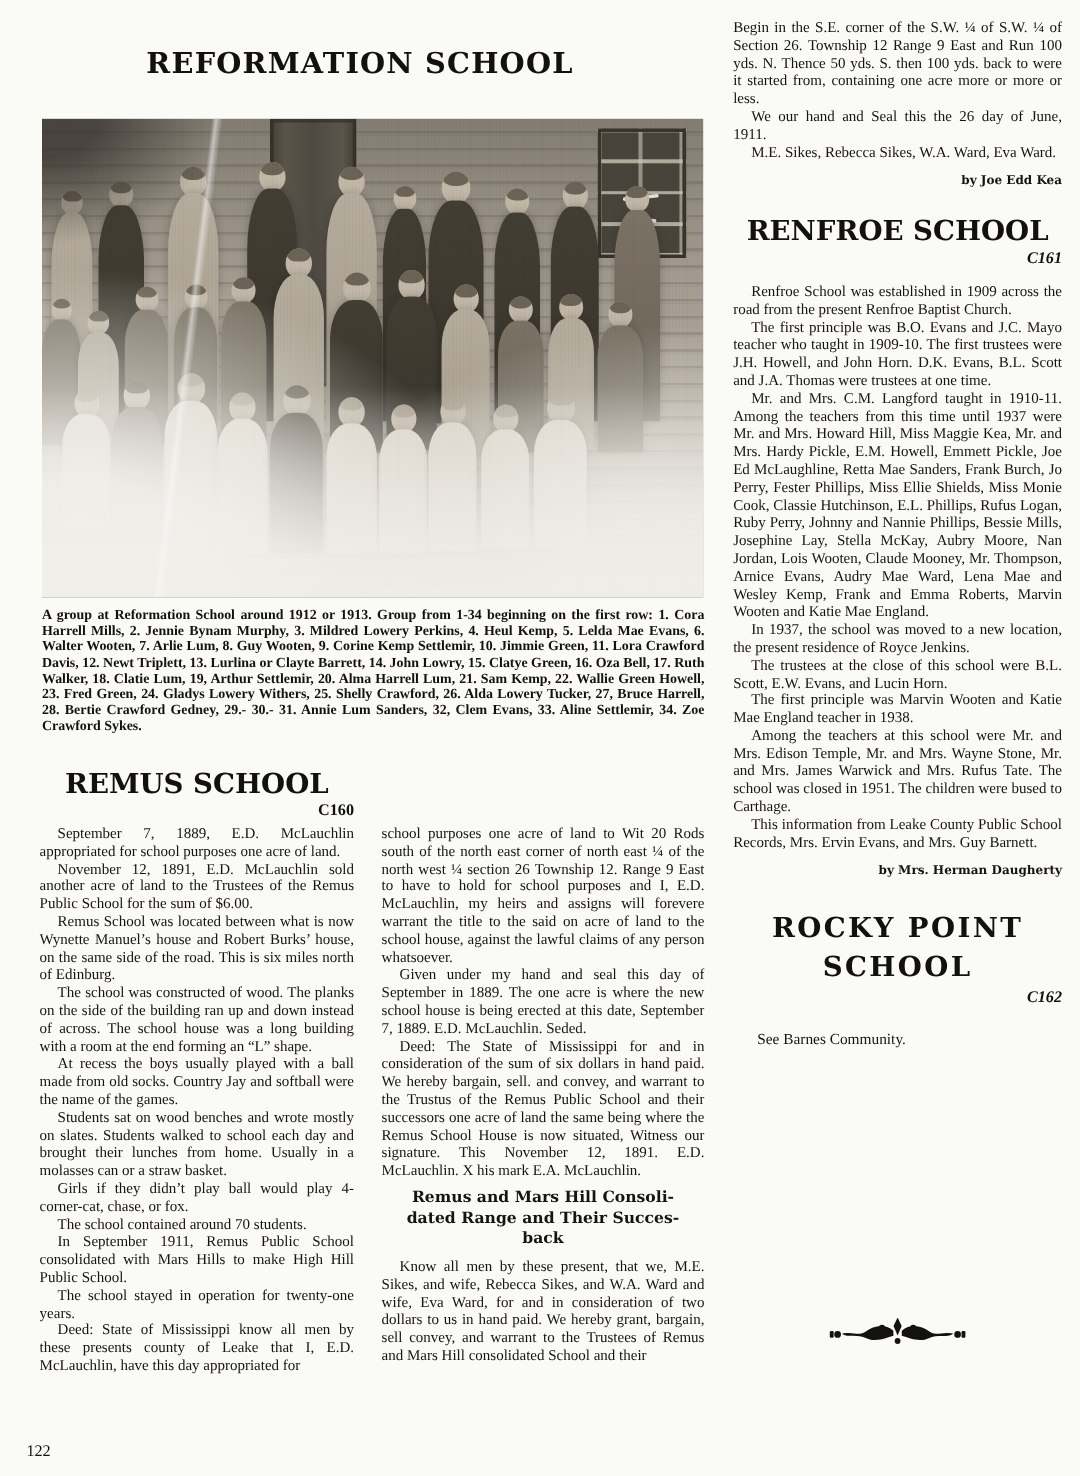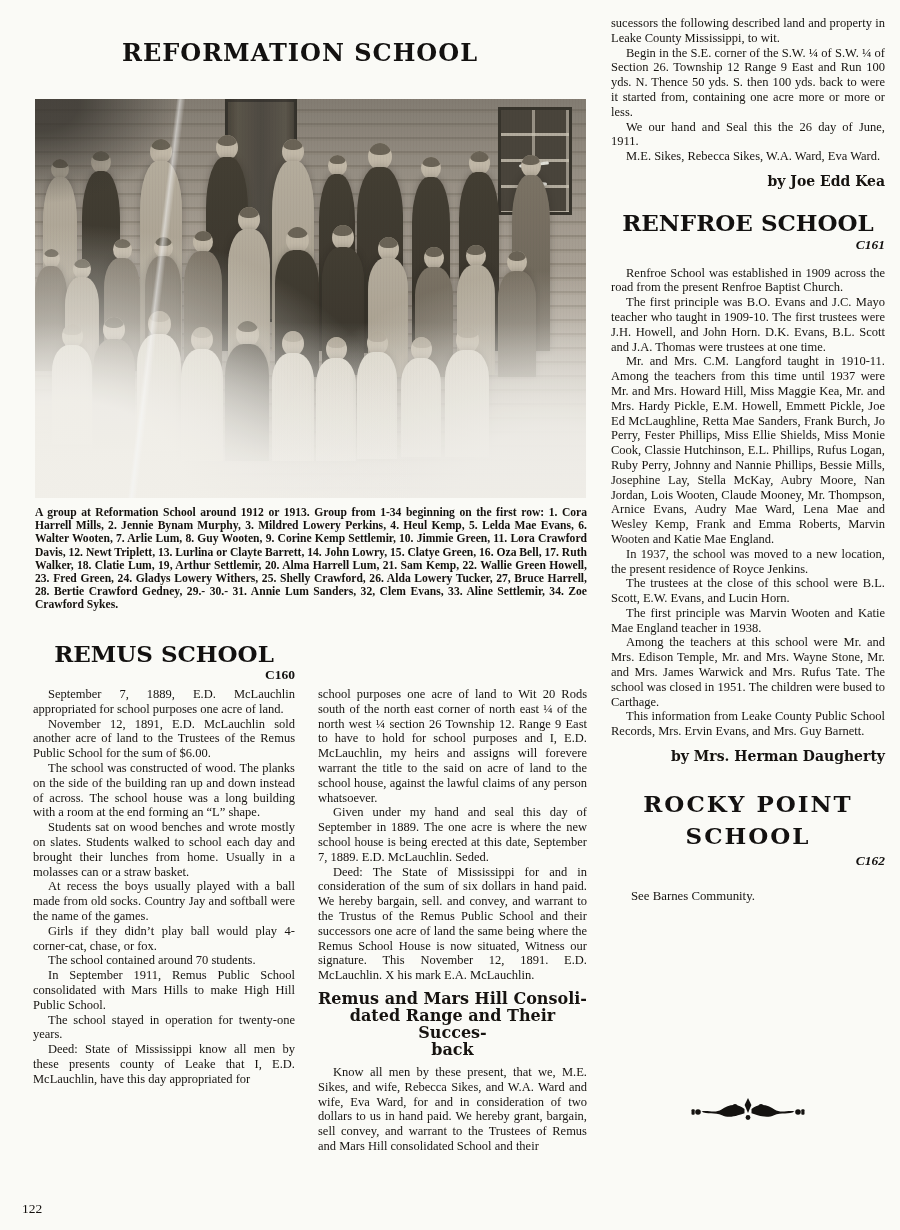--- a/index.html
+++ b/index.html
@@ -82,23 +82,23 @@
   .code { font-size:13.5px; font-weight:bold; text-align:right; color:#131110; }
   .remus-head { position:absolute; top:641px; left:33px; width:262px; }
   .remus-head .code { margin-top:0px; }
   
   .col { position:absolute; font-size:12.5px; line-height:14.8px; }
   .left-col  { top:687px; left:33px;  width:262px; height:512px; overflow:hidden; }
   .mid-col   { top:687px; left:318px; width:269px; height:512px; overflow:hidden; }
   .right-col { top:16px;  left:611px; width:274px; height:1050px; }
   .flow p, .left-col > p { text-align:justify; text-indent:15px; }
   .no-first-indent p:first-child { text-indent:0; }
-  .subhead { margin:7px 0 7px; font-size:16px; line-height:17px; font-weight:bold; text-align:center;
+  .subhead { margin:7px 0 7px; font-size:13px; line-height:17px; font-weight:bold; text-align:center;
              font-family:"DejaVu Serif","Liberation Serif",serif; }
-  .byline { margin-top:10px; font-size:14px; font-weight:bold; text-align:right;
+  .byline { margin-top:10px; font-size:10px; font-weight:bold; text-align:right;
             font-family:"DejaVu Serif","Liberation Serif",serif; }
   .right-col .sec-title { margin-top:21px; }
   .right-col .code { margin-top:2px;font-style:italic; }
   .right-col .flow { margin-top:13px; }
   .rocky { letter-spacing:2px; line-height:32px; margin-top:24px !important; }
   .see-note { margin-top:20px; text-indent:20px; font-size:12.8px; }
   .ornament { position:absolute; top:1098px; left:648px; width:200px; text-align:center; }
   .page-number { position:absolute; top:1201px; left:22px; font-size:13.5px; color:#14110e; }
 </style>
 </head>
@@ -249,23 +249,24 @@
   <p class="caption">A group at Reformation School around 1912 or 1913. Group from 1-34 beginning on the first row: 1. Cora Harrell Mills, 2. Jennie Bynam Murphy, 3. Mildred Lowery Perkins, 4. Heul Kemp, 5. Lelda Mae Evans, 6. Walter Wooten, 7. Arlie Lum, 8. Guy Wooten, 9. Corine Kemp Settlemir, 10. Jimmie Green, 11. Lora Crawford Davis, 12. Newt Triplett, 13. Lurlina or Clayte Barrett, 14. John Lowry, 15. Clatye Green, 16. Oza Bell, 17. Ruth Walker, 18. Clatie Lum, 19, Arthur Settlemir, 20. Alma Harrell Lum, 21. Sam Kemp, 22. Wallie Green Howell, 23. Fred Green, 24. Gladys Lowery Withers, 25. Shelly Crawford, 26. Alda Lowery Tucker, 27, Bruce Harrell, 28. Bertie Crawford Gedney, 29.- 30.- 31. Annie Lum Sanders, 32, Clem Evans, 33. Aline Settlemir, 34. Zoe Crawford Sykes.</p>
 
   <div class="remus-head">
     <h2 class="sec-title">REMUS SCHOOL</h2>
     <div class="code">C160</div>
   </div>
 
   <div class="col left-col flow">
       <p class="body-par">September 7, 1889, E.D. McLauchlin appropriated for school purposes one acre of land.</p>
       <p class="body-par">November 12, 1891, E.D. McLauchlin sold another acre of land to the Trustees of the Remus Public School for the sum of $6.00.</p>
+      <p class="body-par">Remus School was located between what is now Wynette Manuel’s house and Robert Burks’ house, on the same side of the road. This is six miles north of Edinburg.</p>
       <p class="body-par">The school was constructed of wood. The planks on the side of the building ran up and down instead of across. The school house was a long building with a room at the end forming an “L” shape.</p>
+      <p class="body-par">At recess the boys usually played with a ball made from old socks. Country Jay and softball were the name of the games.</p>
       <p class="body-par">Students sat on wood benches and wrote mostly on slates. Students walked to school each day and brought their lunches from home. Usually in a molasses can or a straw basket.</p>
-      <p class="body-par">At recess the boys usually played with a ball made from old socks. Country Jay and softball were the name of the games.</p>
       <p class="body-par">Girls if they didn’t play ball would play 4-corner-cat, chase, or fox.</p>
       <p class="body-par">The school contained around 70 students.</p>
       <p class="body-par">In September 1911, Remus Public School consolidated with Mars Hills to make High Hill Public School.</p>
       <p class="body-par">The school stayed in operation for twenty-one years.</p>
       <p class="body-par">Deed: State of Mississippi know all men by these presents county of Leake that I, E.D. McLauchlin, have this day appropriated for</p>
     </div>
 
   <div class="col mid-col">
     <div class="flow no-first-indent">
         <p class="body-par">school purposes one acre of land to Wit 20 Rods south of the north east corner of north east ¼ of the north west ¼ section 26 Township 12. Range 9 East to have to hold for school purposes and I, E.D. McLauchlin, my heirs and assigns will forevere warrant the title to the said on acre of land to the school house, against the lawful claims of any person whatsoever.</p>
@@ -277,21 +278,20 @@
         <p class="subhead-line">dated Range and Their Succes-</p>
         <p class="subhead-line">back</p>
       </h3>
     <div class="flow">
         <p class="body-par">Know all men by these present, that we, M.E. Sikes, and wife, Rebecca Sikes, and W.A. Ward and wife, Eva Ward, for and in consideration of two dollars to us in hand paid. We hereby grant, bargain, sell convey, and warrant to the Trustees of Remus and Mars Hill consolidated School and their</p>
       </div>
   </div>
 
   <div class="col right-col">
     <div class="flow no-first-indent" style="margin-top:0">
-        <p class="body-par">sucessors the following described land and property in Leake County Mississippi, to wit.</p>
         <p class="body-par">Begin in the S.E. corner of the S.W. ¼ of S.W. ¼ of Section 26. Township 12 Range 9 East and Run 100 yds. N. Thence 50 yds. S. then 100 yds. back to were it started from, containing one acre more or more or less.</p>
         <p class="body-par">We our hand and Seal this the 26 day of June, 1911.</p>
         <p class="body-par">M.E. Sikes, Rebecca Sikes, W.A. Ward, Eva Ward.</p>
       </div>
     <div class="byline">by Joe Edd Kea</div>
 
     <h2 class="sec-title">RENFROE SCHOOL</h2>
     <div class="code">C161</div>
     <div class="flow">
         <p class="body-par">Renfroe School was established in 1909 across the road from the present Renfroe Baptist Church.</p>

